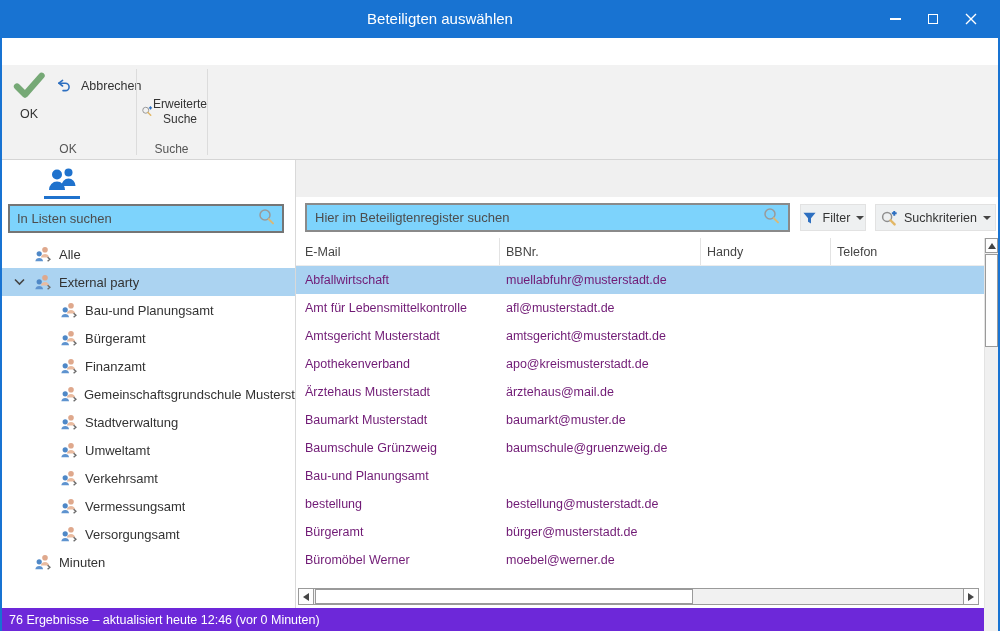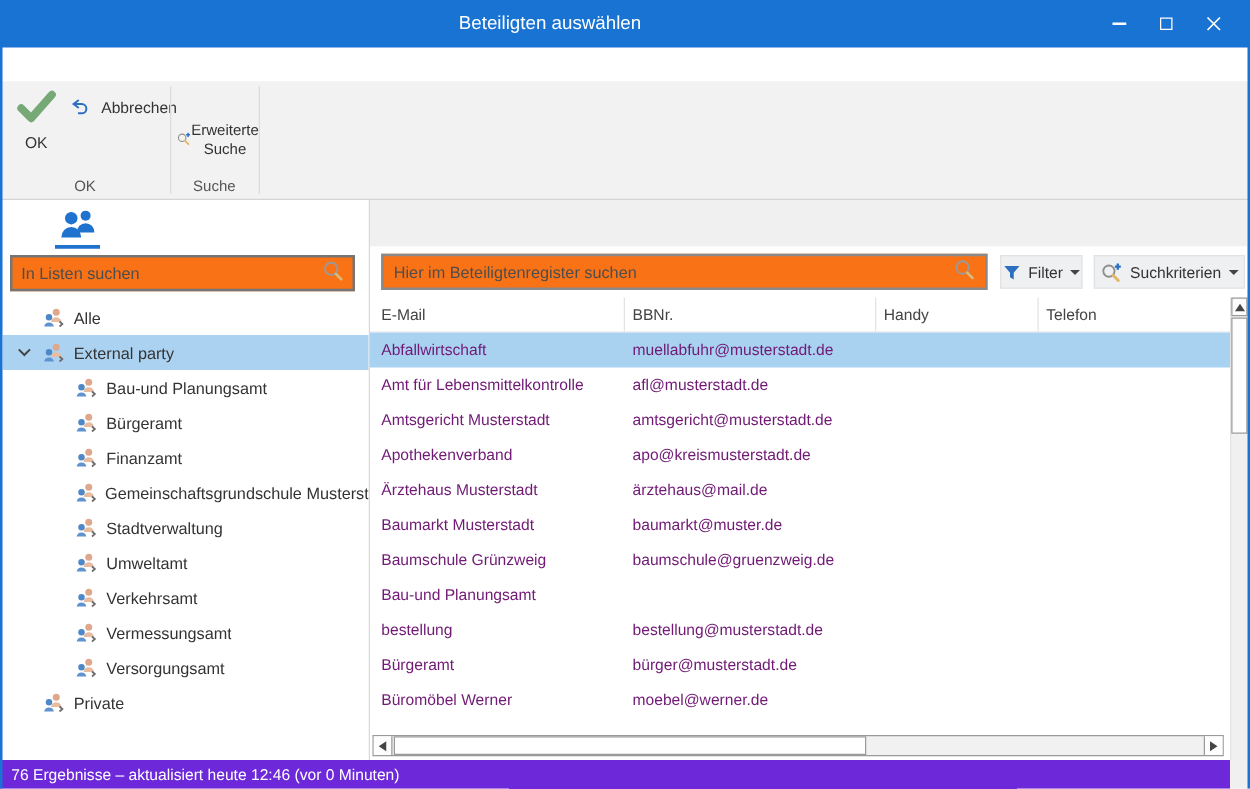--- a/index.html
+++ b/index.html
@@ -44,21 +44,21 @@
   .group-label { position:absolute; top:77px; height:16px; font-size:12px; color:#555; text-align:center; }
   .group-label.g1 { left:0; width:136px; } .group-label.g2 { left:136px; width:71px; }
 
   
   .left-panel { position:absolute; left:2px; top:160px; width:293px; height:448px; background:#fff; overflow:hidden; }
   .panel-divider { position:absolute; left:295px; top:160px; width:1px; height:448px; background:#d9d9d9; }
   .mini-tab { position:absolute; left:42px; top:6px; width:38px; height:34px; display:flex; align-items:flex-start;
               justify-content:center; cursor:pointer; }
   .mini-underline { position:absolute; left:42px; top:36px; width:36px; height:3px; background:#1f72cd; }
 
-  .searchbox { display:flex; align-items:center; background:#f97316; }
+  .searchbox { display:flex; align-items:center; background:#7dd3fc; }
   .searchbox input { border:none; outline:none; flex:1; font-family:"Liberation Sans",sans-serif;
                      font-size:13px; color:#333; background:transparent; min-width:0; }
   .searchbox input::placeholder { color:#4d4d4d; opacity:1; }
   .searchbox .mag { flex:none; margin-left:4px; }
   .search-left { position:absolute; left:6px; top:44px; width:276px; height:29px; border:2px solid #757575; padding:0 7px; }
   .tree { position:absolute; left:0; top:80px; width:293px; }
   .tree-row { height:28px; display:flex; align-items:center; padding-left:12px; cursor:pointer; font-size:13px; }
   .tree-row.child { padding-left:58px; }
   .tree-row.selected { background:#abd3f1; }
   .expander { width:20px; display:flex; align-items:center; }
@@ -345,21 +345,21 @@
           <span class="expander"></span>
           <span class="tree-ic">
             <svg width="18" height="16" viewBox="0 0 18 16">
               <circle cx="11" cy="3.8" r="2.8" fill="#dfa88c"></circle>
               <path d="M6.8 11.5 a4.3 4.6 0 0 1 8.4 0 z" fill="#e9bba0"></path>
               <circle cx="5.2" cy="7.8" r="2.6" fill="#4f88c7"></circle>
               <path d="M1.3 15.2 a4 4.2 0 0 1 7.8 0 z" fill="#5e93cf"></path>
               <path d="M13.6 11.2 l2.3 2 -2.3 2" fill="none" stroke="#6b6b6b" stroke-width="1.4"></path>
             </svg>
           </span>
-          <span class="tree-label">Private</span>
+          <span class="tree-label">Minuten</span>
         </div>
       </div>
   </div>
   <div class="panel-divider"></div>
 
   <div class="right-panel">
     <div class="top-strip"></div>
     <div class="searchbox search-main">
       <input type="text" placeholder="Hier im Beteiligtenregister suchen" style="">
       <span class="mag">

